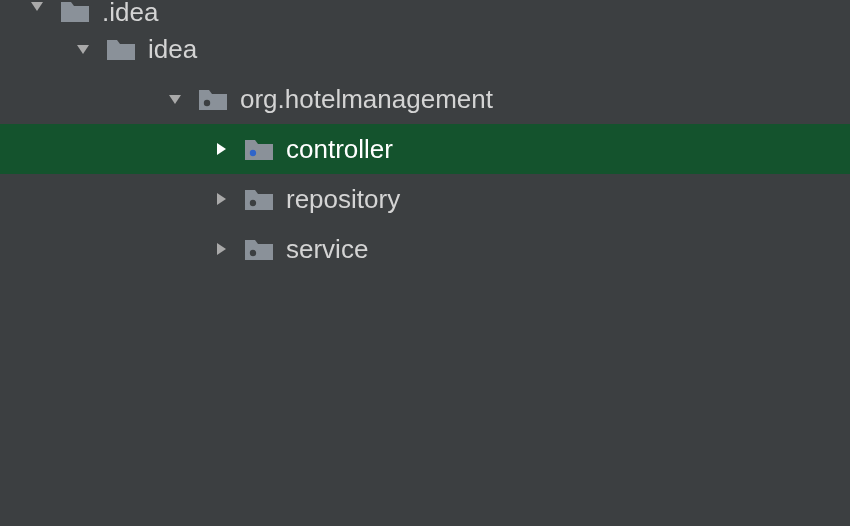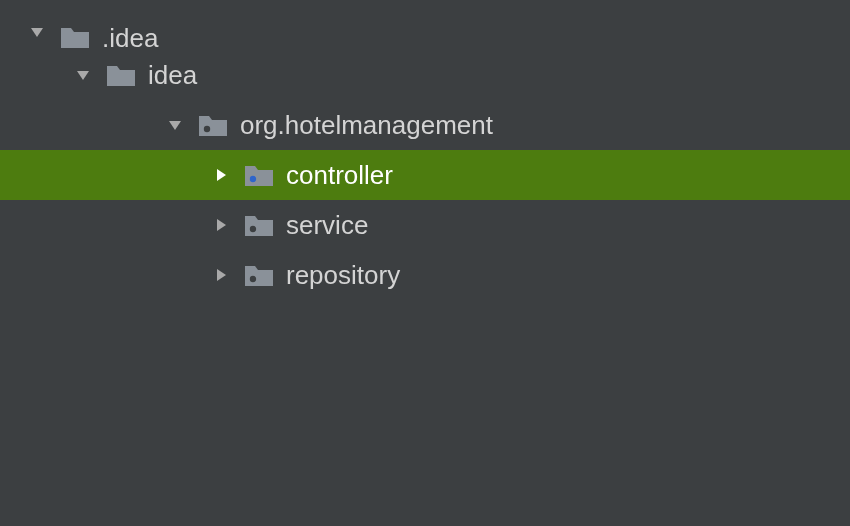--- a/index.html
+++ b/index.html
@@ -16,21 +16,21 @@
     }
     .tree { padding-top: 0; }
     .row {
       display: flex;
       align-items: center;
       height: 50px;
       cursor: pointer;
       white-space: nowrap;
     }
     .row.selected {
-      background: #4d7c0f;
+      background: #14532d;
       color: #ffffff;
     }
     .indent { flex: 0 0 auto; }
     .arrow {
       flex: 0 0 auto;
       width: 30px;
       height: 30px;
       display: flex;
       align-items: center;
       justify-content: center;
@@ -47,21 +47,21 @@
       margin-right: 12px;
     }
     .icon svg { display: block; }
     .label { font-weight: 400; }
   </style>
 </head>
 <body>
 
 <div class="tree">
 
-  <div class="row" style="height:24px; overflow:hidden;margin-top:26px;">
+  <div class="row" style="height:24px; overflow:hidden;">
     <div class="indent" style="width:22px"></div>
     <div class="arrow" style="align-items:flex-start;">
       <svg width="18" height="18" viewBox="0 0 18 18">
           <polygon points="3,5 15,5 9,14" fill="#a9a9a9"></polygon>
         </svg>
     </div>
     <div class="icon" style="align-items:flex-start;">
       <svg width="30" height="24" viewBox="0 0 30 24">
           <path d="M1 3 L11 3 L14 7 L29 7 L29 23 L1 23 Z" fill="#8a9199"></path>
         </svg>
@@ -126,33 +126,33 @@
       <svg width="18" height="18" viewBox="0 0 18 18">
           <polygon points="5,3 14,9 5,15" fill="#a9a9a9"></polygon>
         </svg>
     </div>
     <div class="icon">
       <svg width="30" height="24" viewBox="0 0 30 24">
           <path d="M1 3 L11 3 L14 7 L29 7 L29 23 L1 23 Z" fill="#8a9199"></path>
           <circle cx="9" cy="16" r="3.2" fill="#3c3f41"></circle>
         </svg>
     </div>
-    <span class="label">service</span>
+    <span class="label">repository</span>
   </div>
 
   <div class="row">
     <div class="indent" style="width:206px"></div>
     <div class="arrow">
       <svg width="18" height="18" viewBox="0 0 18 18">
           <polygon points="5,3 14,9 5,15" fill="#a9a9a9"></polygon>
         </svg>
     </div>
     <div class="icon">
       <svg width="30" height="24" viewBox="0 0 30 24">
           <path d="M1 3 L11 3 L14 7 L29 7 L29 23 L1 23 Z" fill="#8a9199"></path>
           <circle cx="9" cy="16" r="3.2" fill="#3c3f41"></circle>
         </svg>
     </div>
-    <span class="label">repository</span>
+    <span class="label">service</span>
   </div>
 
 
 </div>
 
 </body></html>

